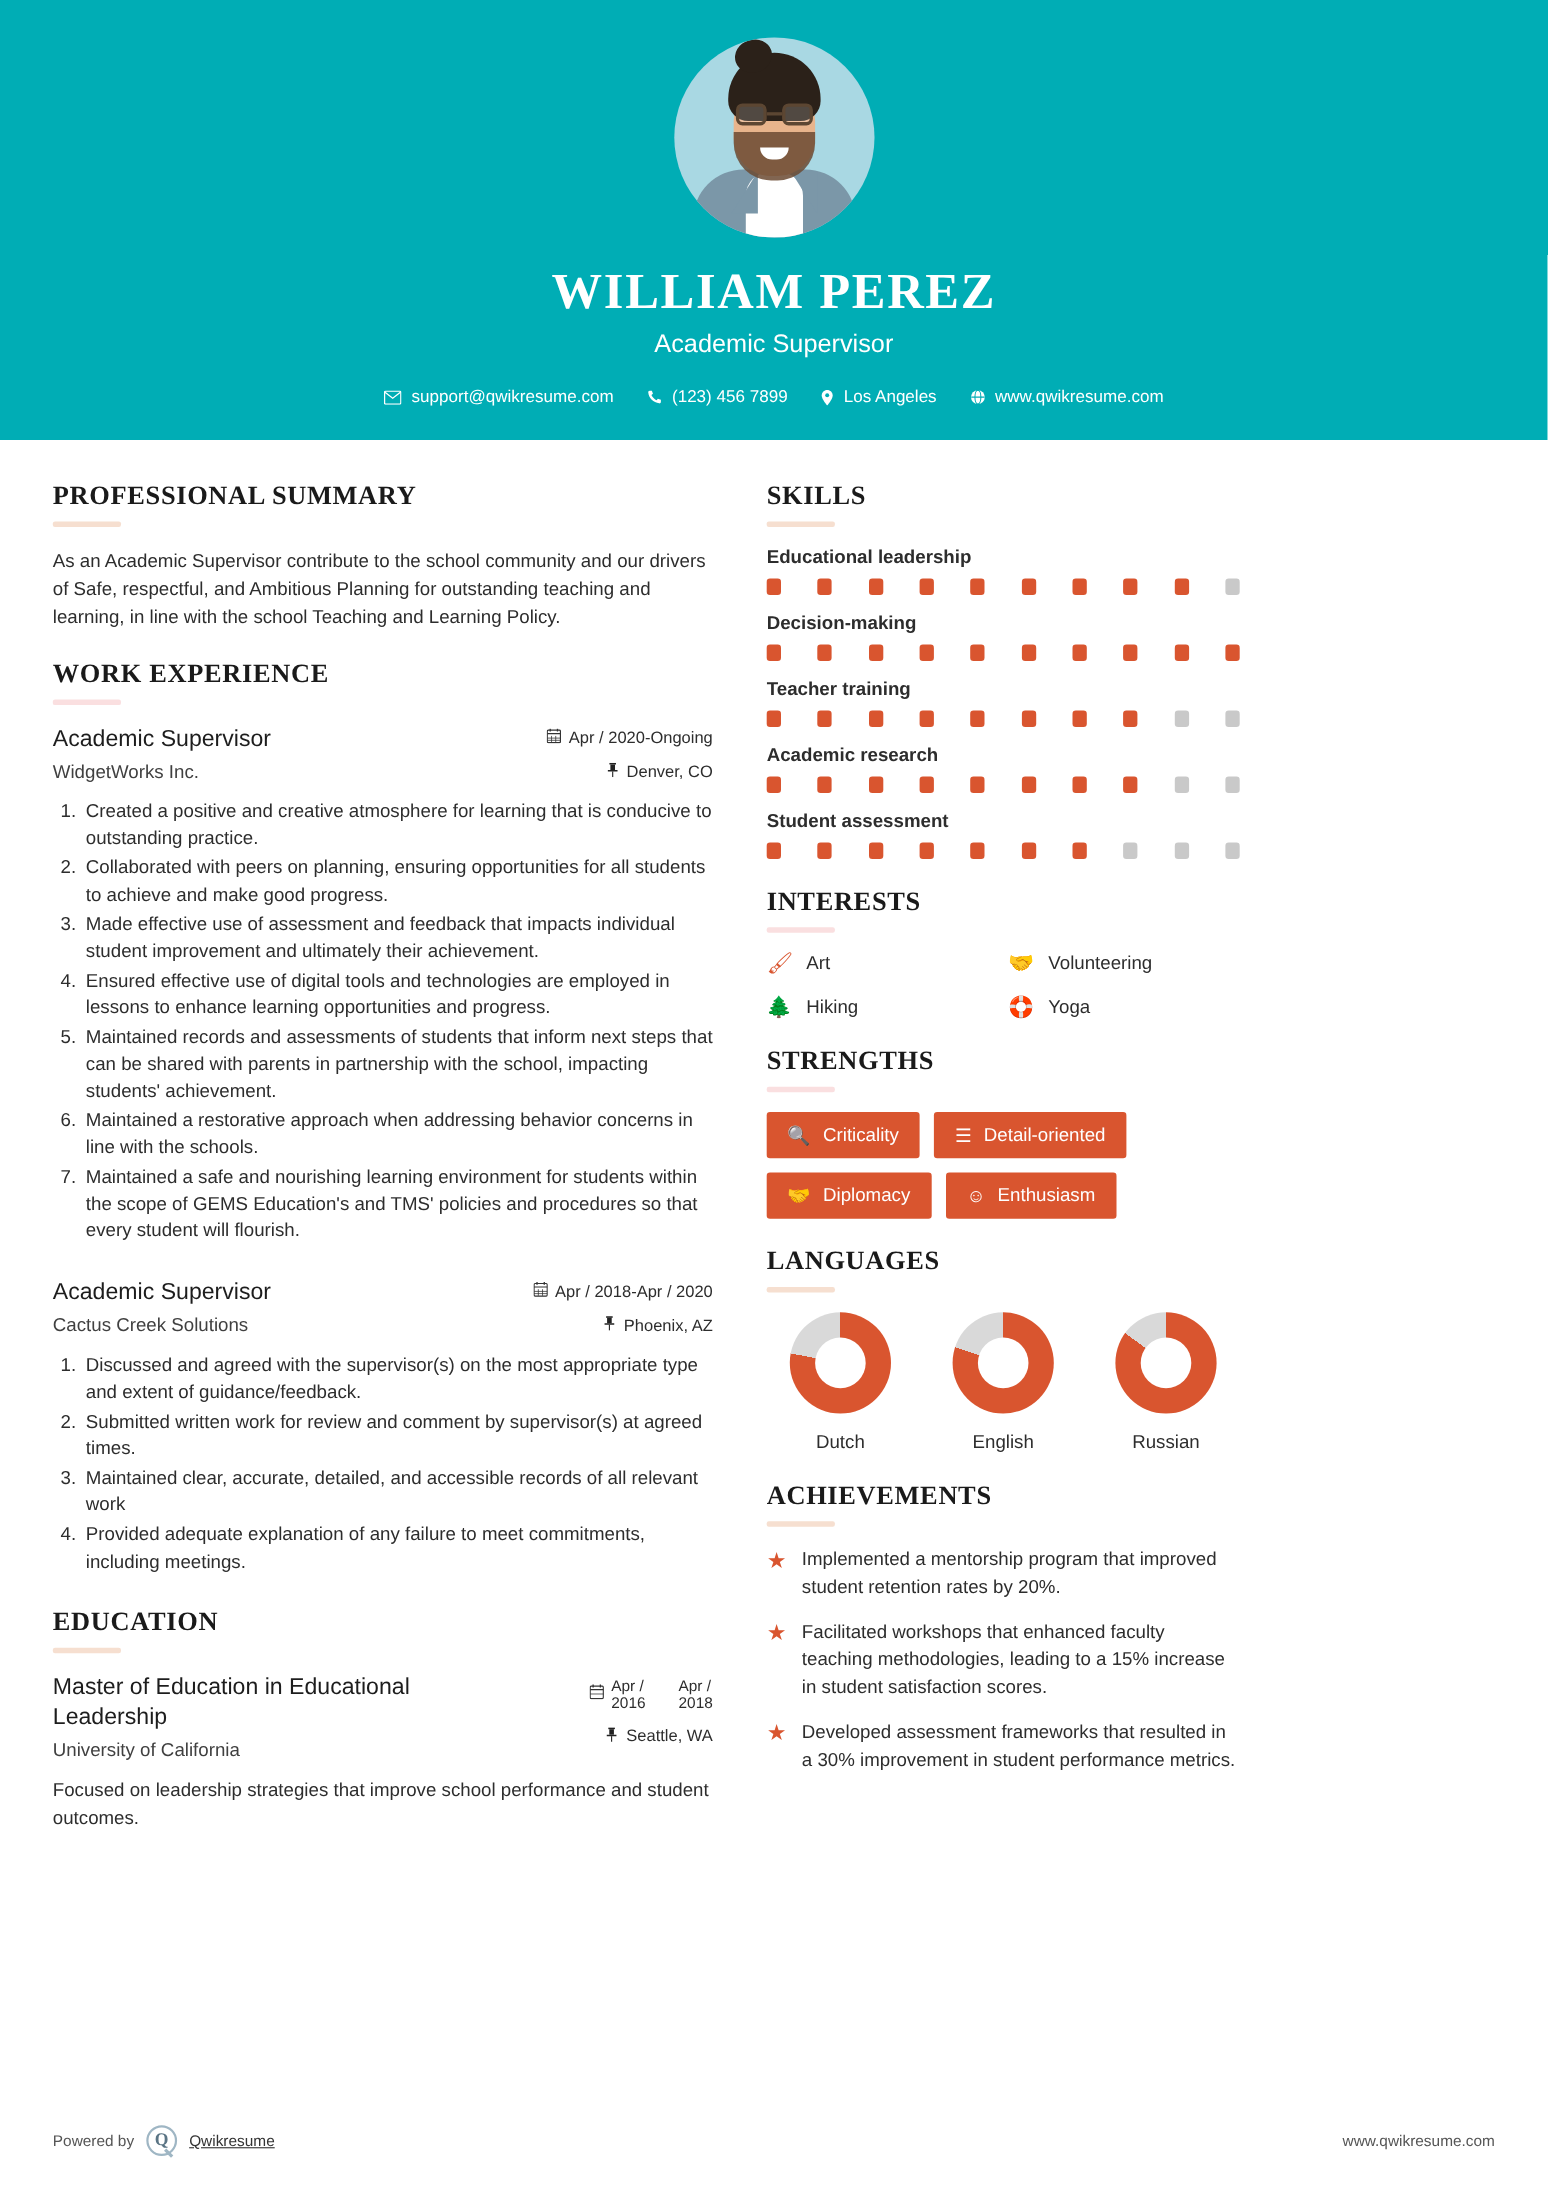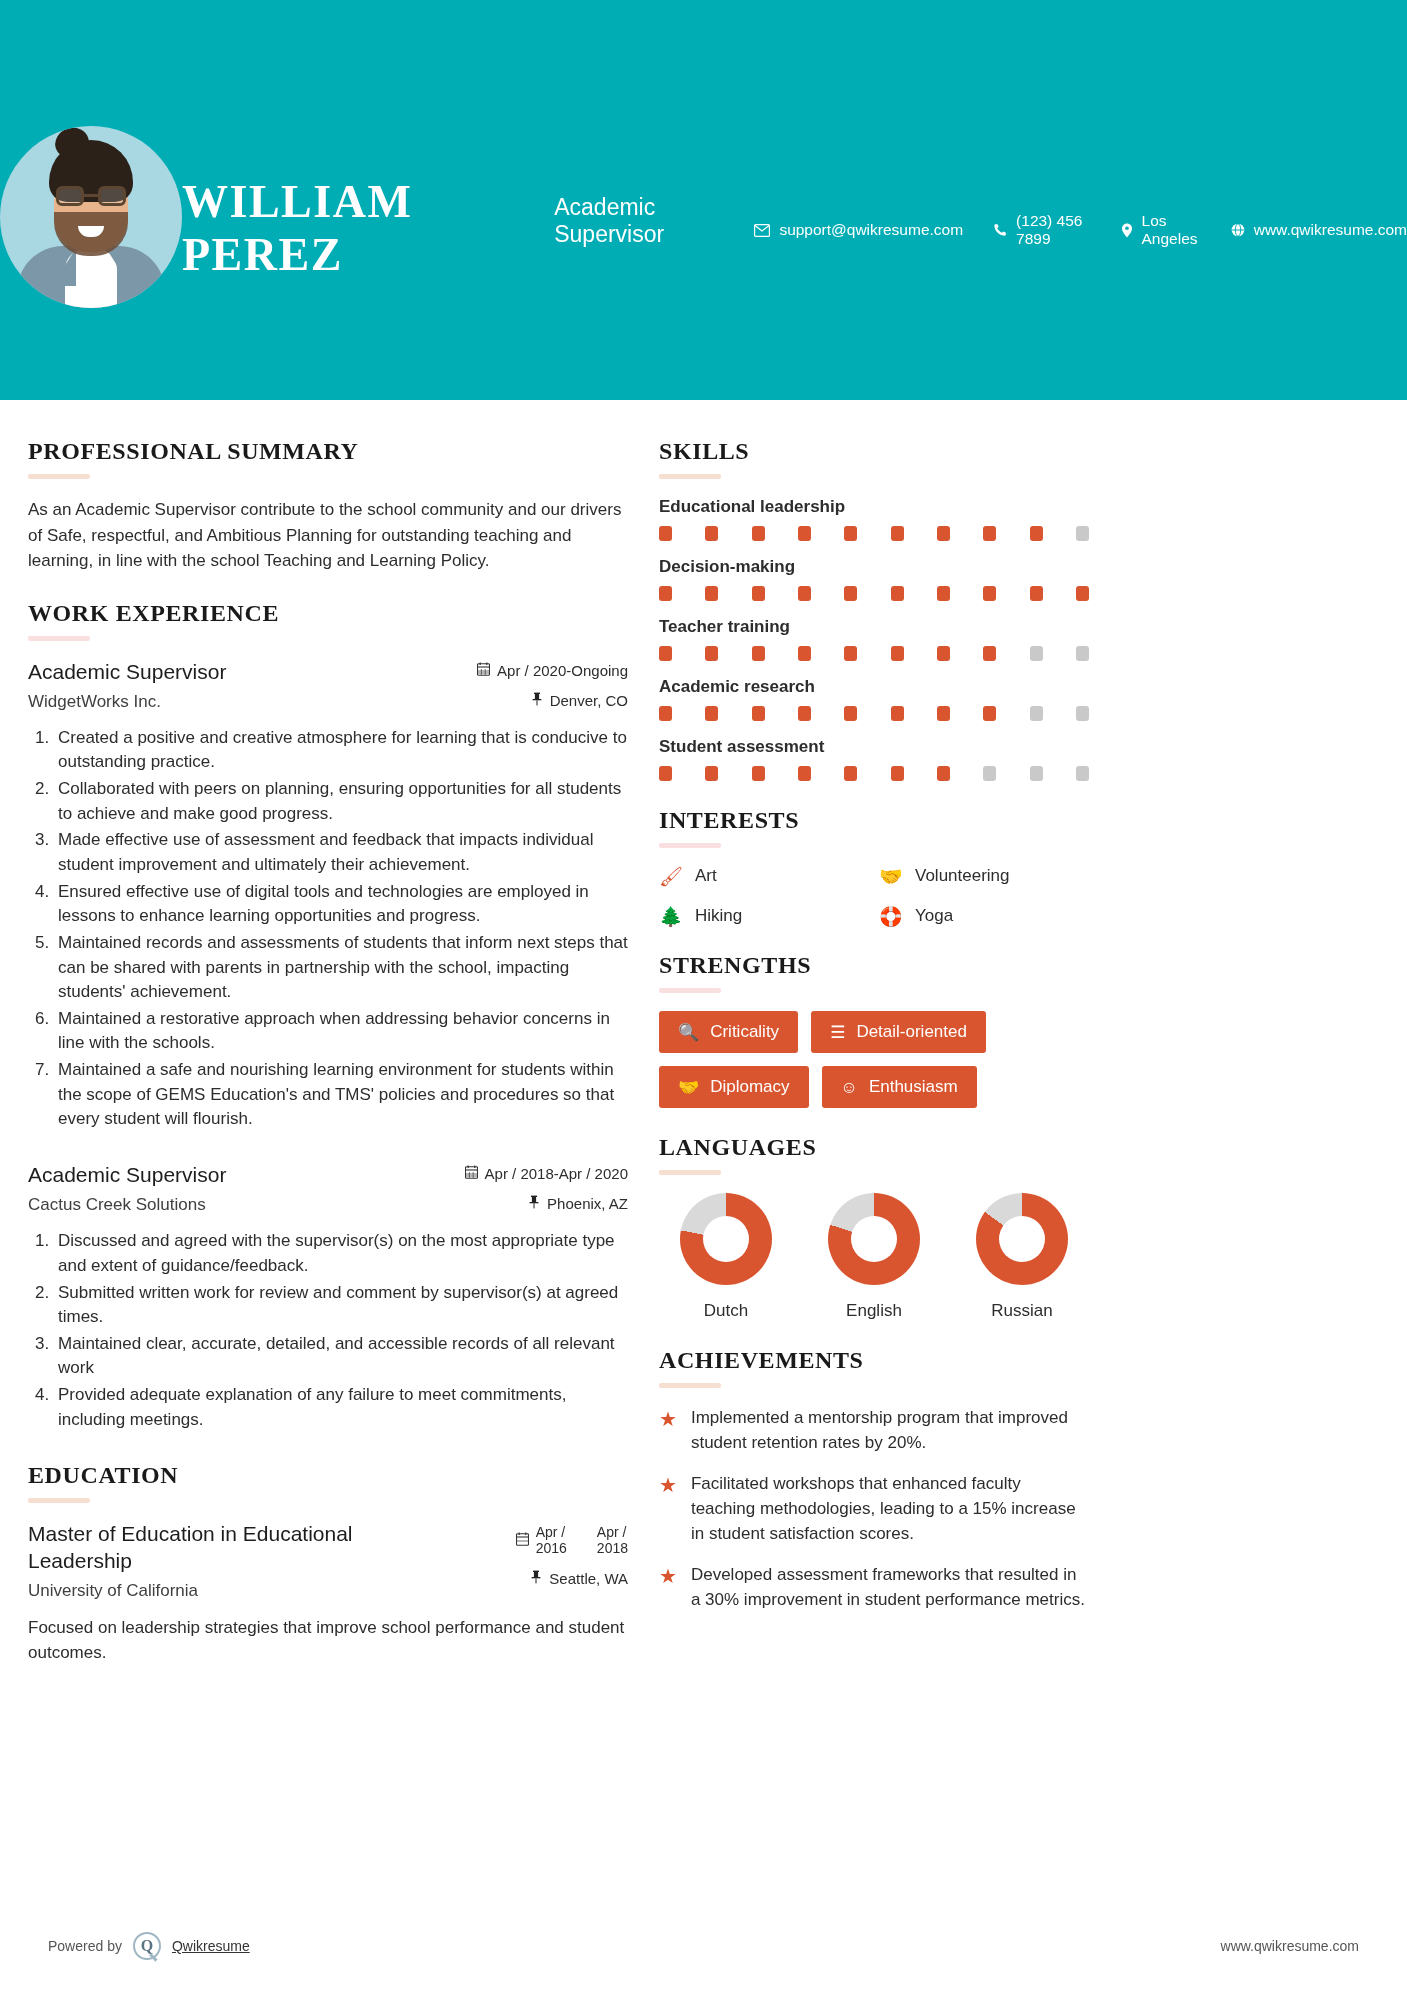--- a/index.html
+++ b/index.html
@@ -8,21 +8,21 @@
     background: #ffffff;
     font-family: "Liberation Sans", sans-serif;
   }
   body { width: 1407px; height: 1990px; overflow: hidden; position: relative; }
 
   
   .header {
     background: #00adb5;
     height: 400px;
     display: flex;
-    flex-direction: row;
+    flex-direction: column;
     align-items: center;
     justify-content: flex-start;
     padding-top: 34px;
   }
   .avatar {
     width: 182px;
     height: 182px;
     border-radius: 50%;
     background: #a9d8e3;
     overflow: hidden;
@@ -67,22 +67,22 @@
     margin-top: 26px;
     color: #ffffff;
     font-size: 15.5px;
   }
   .contact-item { display: flex; align-items: center; gap: 9px; }
   .contact-item svg { display:block; }
 
   
   .content {
     display: flex;
-    padding: 38px 44px 0 28px;
-    gap: 31px;
+    padding: 38px 44px 0 48px;
+    gap: 49px;
   }
   .col-left { width: 600px; flex: none; }
   .col-right { width: 430px; flex: none; }
 
   .sec-title {
     font-family: "Liberation Serif", serif;
     font-weight: bold;
     font-size: 24px;
     letter-spacing: .6px;
     color: #1a1a1a;

